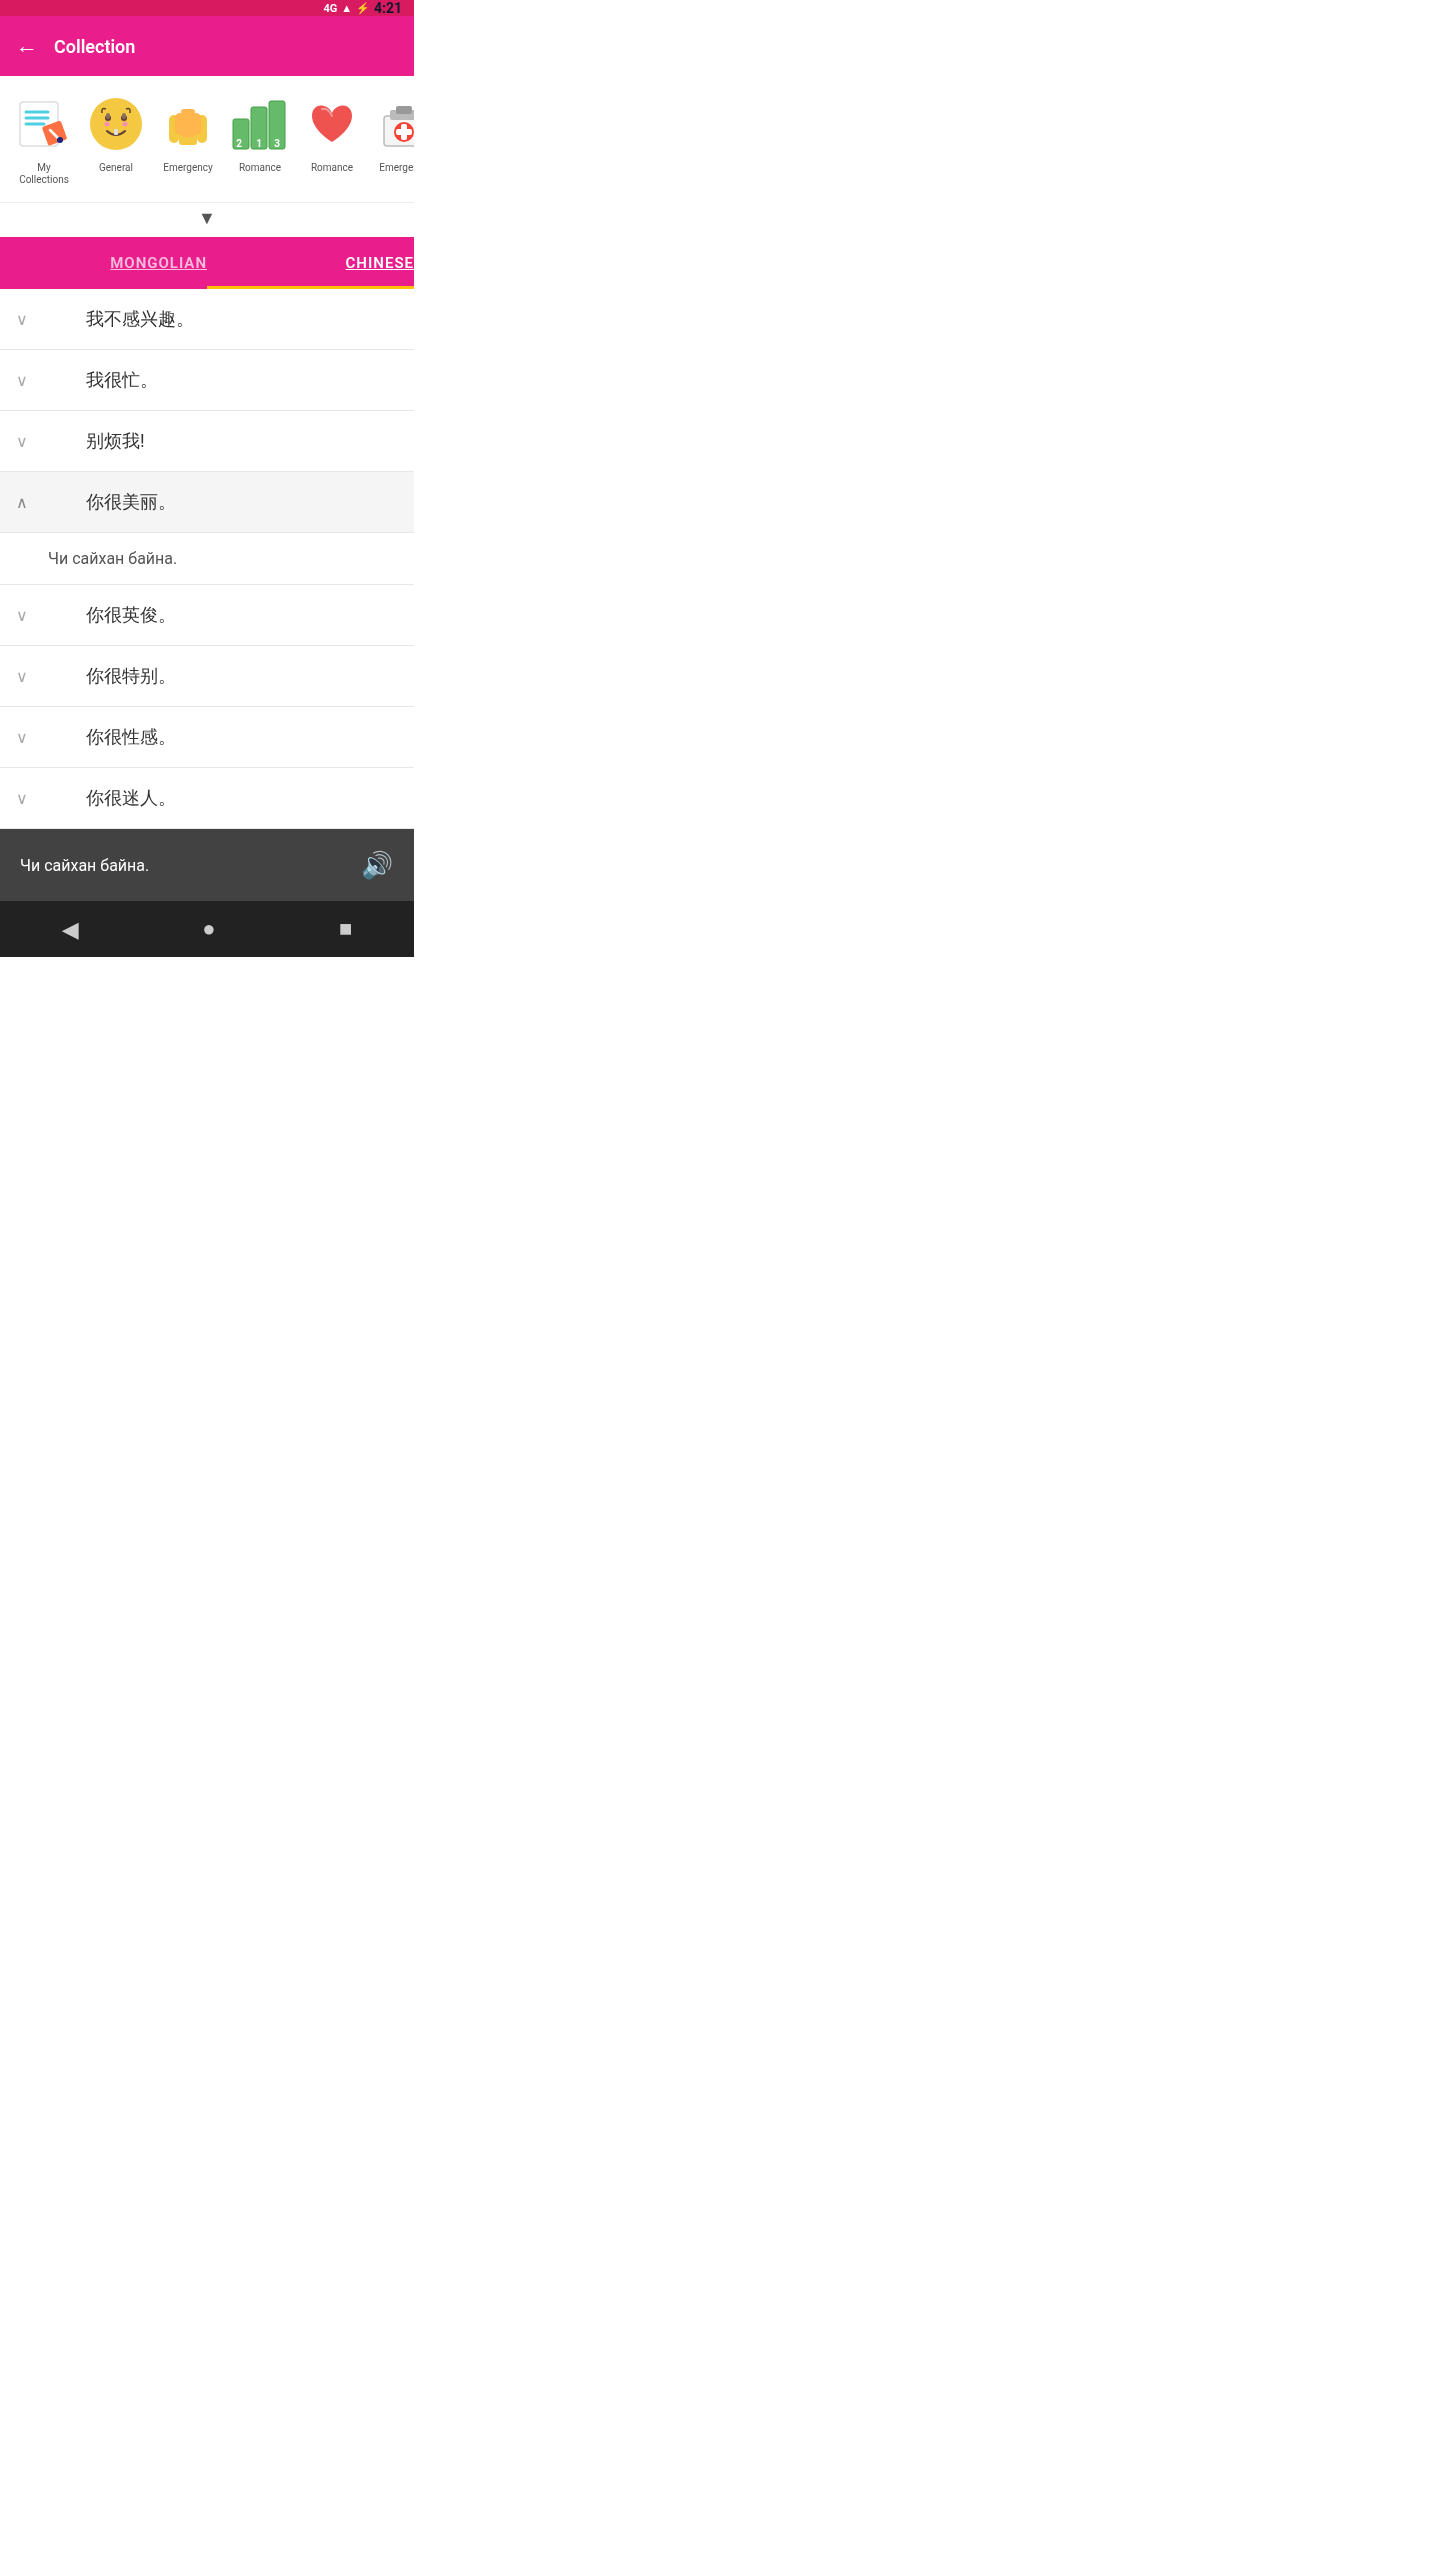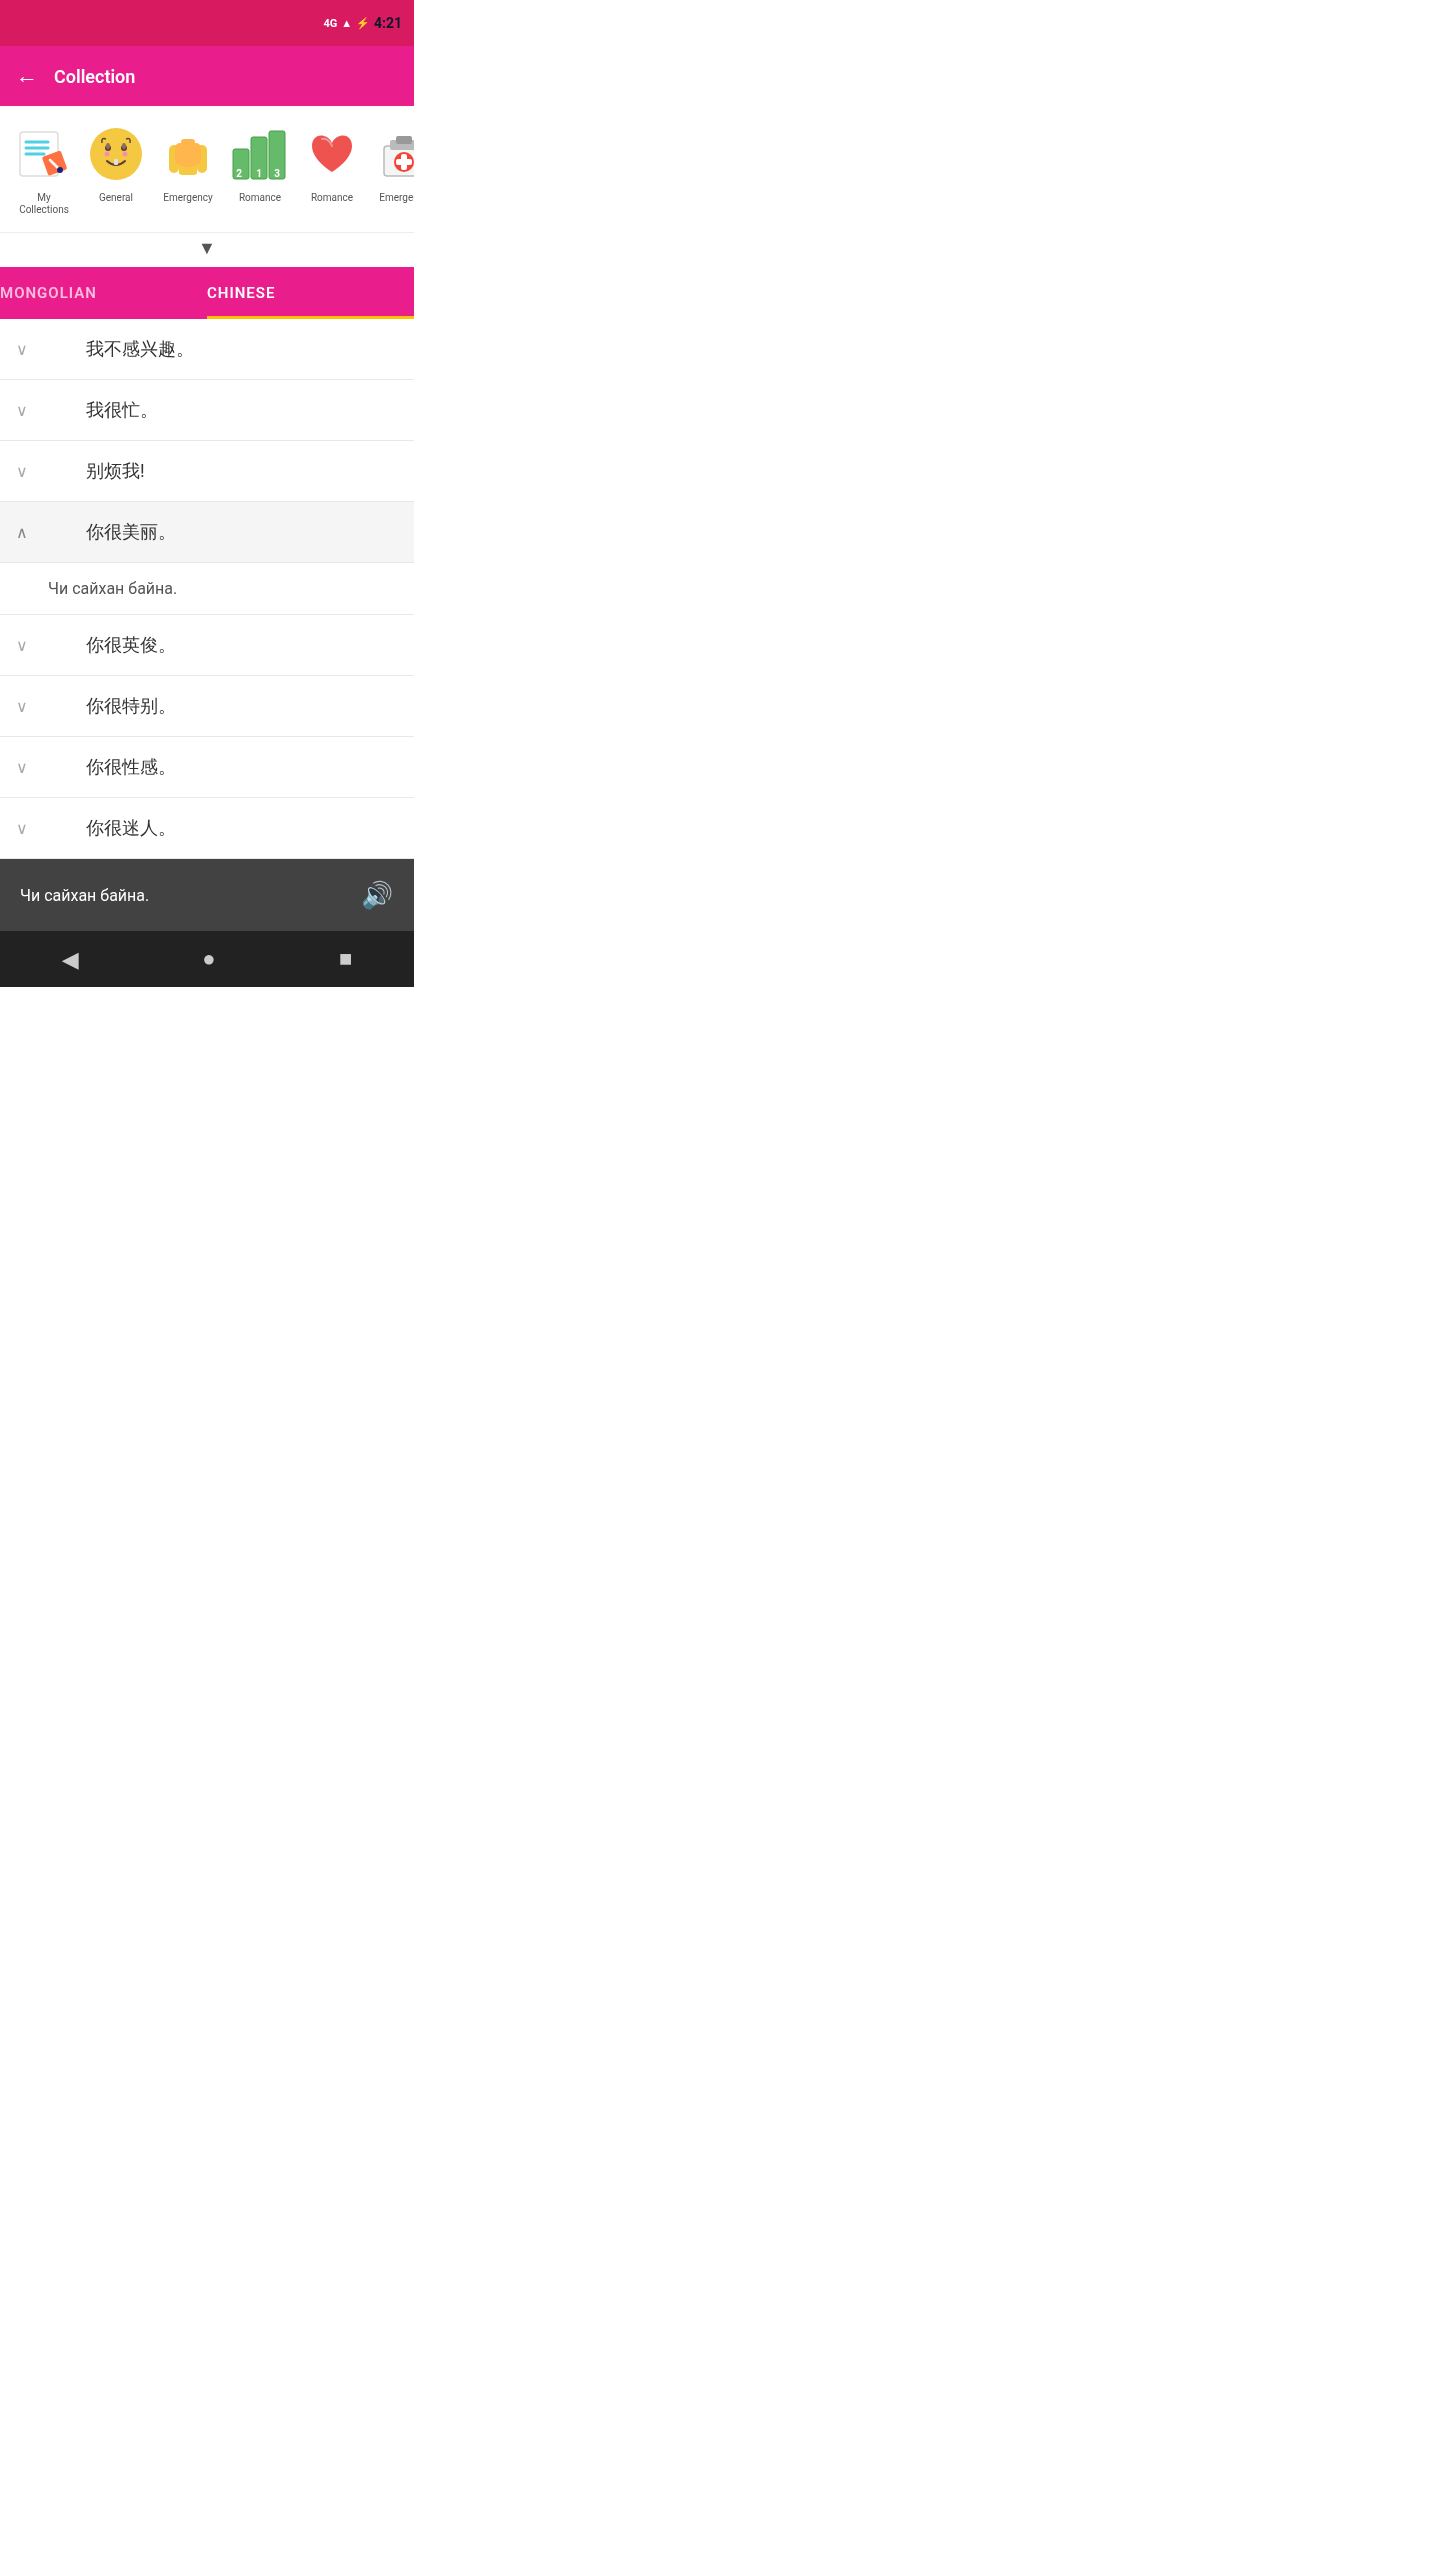--- a/index.html
+++ b/index.html
@@ -10,21 +10,21 @@
       min-height: 896px;
       font-family: 'Roboto', Arial, sans-serif;
       background: #fff;
       overflow-x: hidden;
       position: relative;
     }
 
     
     .status-bar {
       background: #d81b60;
-      height: 46px;
+      height: 16px;
       display: flex;
       align-items: center;
       justify-content: flex-end;
       padding: 0 12px;
       gap: 6px;
     }
     .status-bar .status-icons {
       display: flex;
       align-items: center;
       gap: 4px;
@@ -114,27 +114,28 @@
     
     .lang-tabs {
       display: flex;
       background: #e91e8c;
       height: 52px;
     }
     .lang-tab {
       flex: 1;
       display: flex;
       align-items: center;
-      justify-content: flex-start;
+      justify-content: flex-end;
       color: rgba(255,255,255,0.7);
       font-size: 15px;
       font-weight: 600;
       letter-spacing: 1px;
       cursor: pointer;
       position: relative;
+      text-decoration: underline;
     }
     .lang-tab.active {
       color: #fff;
     }
     .lang-tab.active::after {
       content: '';
       position: absolute;
       bottom: 0;
       left: 0;
       right: 0;

